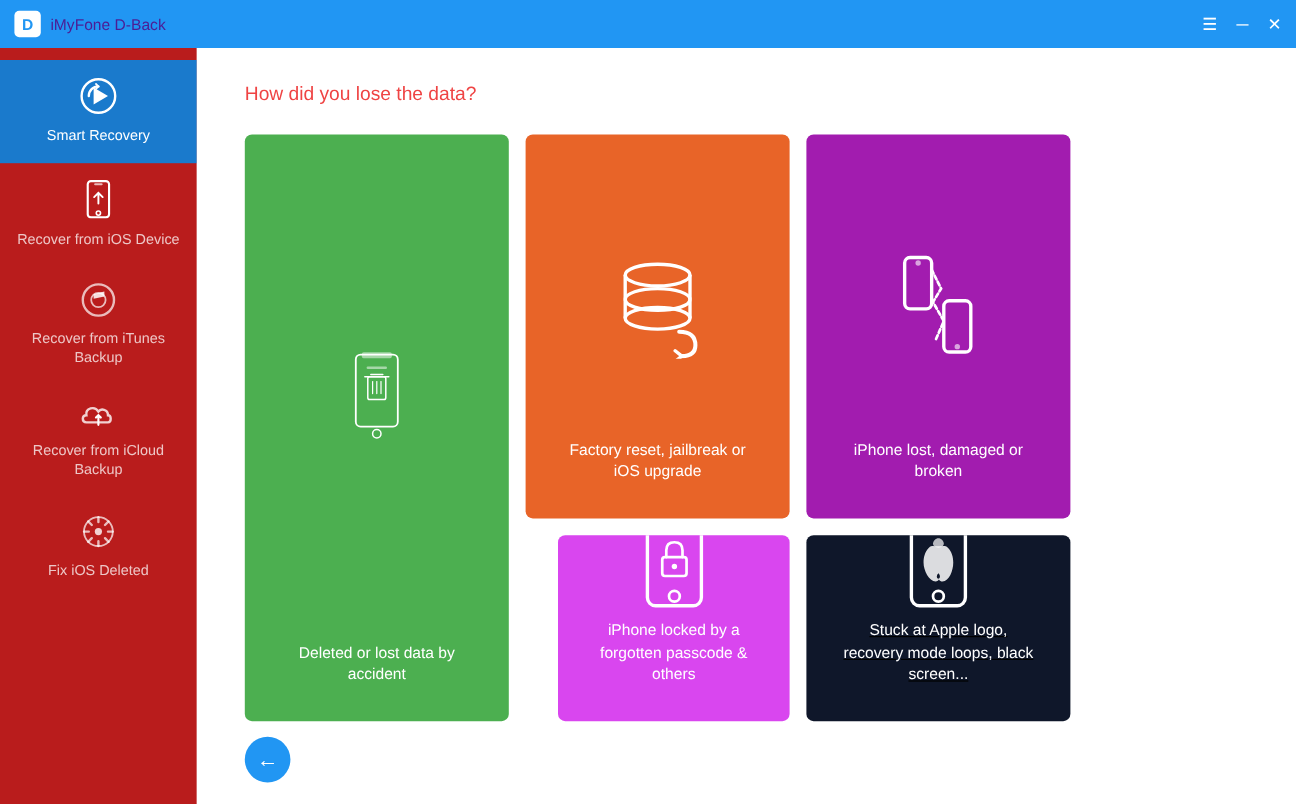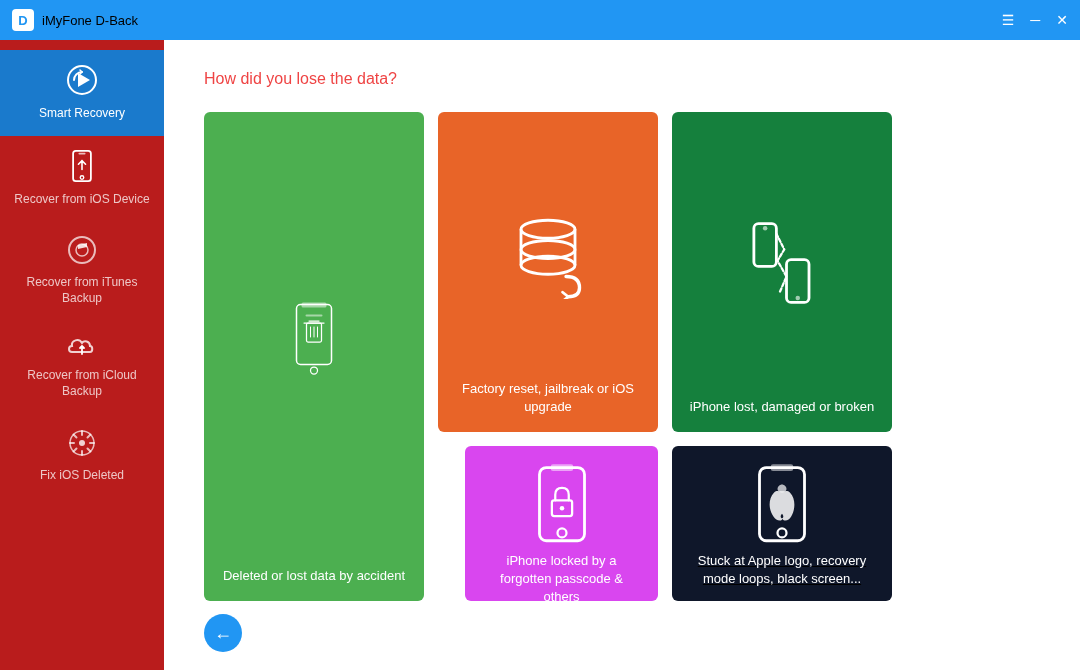--- a/index.html
+++ b/index.html
@@ -26,21 +26,21 @@
       background: #fff;
       border-radius: 4px;
       display: flex;
       align-items: center;
       justify-content: center;
       font-weight: bold;
       color: #2196F3;
       font-size: 13px;
     }
     .title-bar-title {
-      color: #000000;
+      color: #4c1d95;
       font-size: 13px;
     }
     .title-bar-controls {
       display: flex;
       align-items: center;
       gap: 16px;
     }
     .title-bar-controls span {
       color: #fff;
       font-size: 14px;
@@ -111,21 +111,22 @@
       grid-template-columns: 220px 220px 220px;
       grid-template-rows: 320px 155px;
       gap: 14px;
     }
 
     .card {
       border-radius: 6px;
       display: flex;
       flex-direction: column;
       align-items: center;
-      padding: 16px;
+      justify-content: flex-end;
+      padding: 30px;
       cursor: pointer;
       position: relative;
       overflow: hidden;
     }
     .card-label {
       color: #fff;
       font-size: 13px;
       font-weight: 400;
       text-align: center;
       line-height: 1.4;
@@ -143,21 +144,21 @@
       width: 90px;
       height: 90px;
     }
 
     .card-green {
       background: #4CAF50;
       grid-row: span 2;
     }
     .card-green .card-icon { font-size: 120px; }
     .card-orange { background: #E86428; }
-    .card-purple { background: #15803d; }
+    .card-purple { background: #a21caf; }
     .card-blue { background: #d946ef; margin-left: 27px; }
     .card-dark-purple { background: #0f172a; text-decoration: underline; }
 
     
     .back-btn-container {
       position: absolute;
       bottom: 18px;
       left: 40px;
     }
     .back-btn {

